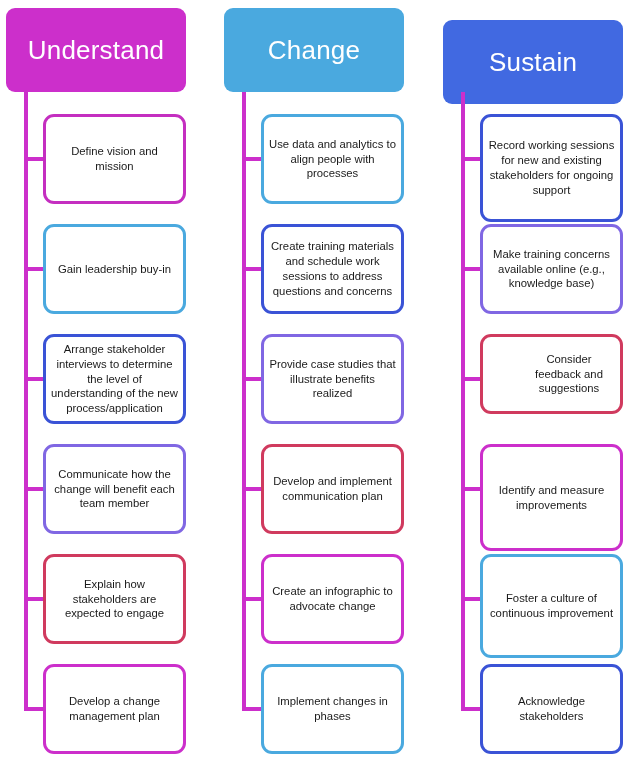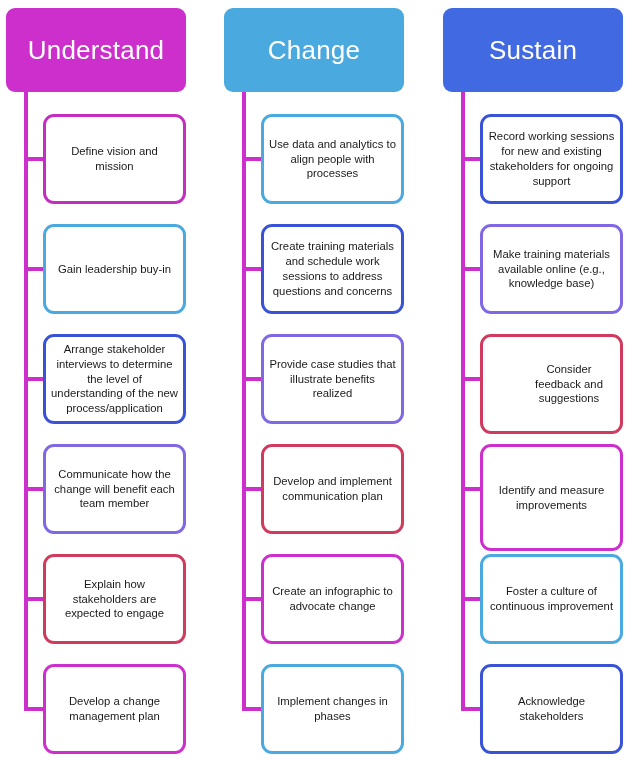--- a/index.html
+++ b/index.html
@@ -144,42 +144,42 @@
       <div class="connector" style="background: rgb(204, 47, 203); top: 597px;"></div>
       <div class="node" style="top: 554px; height: 90px; border-color: rgb(208, 58, 94);">
         <div class="node-label">Explain how stakeholders are expected to engage</div>
       </div>
       <div class="connector" style="background: rgb(204, 47, 203); top: 707px;"></div>
       <div class="node" style="top: 664px; height: 90px; border-color: rgb(204, 47, 203);">
         <div class="node-label">Develop a change management plan</div>
       </div>
     </div>
     <div class="column col-2">
-      <div class="header" style="background: rgb(65, 105, 225);">
+      <div class="header" style="background: rgb(65, 105, 225); margin-top: 12px;">
         <div class="header-label" style="color: rgb(255, 255, 255);">Sustain</div>
       </div>
       <div class="trunk" style="background: rgb(204, 47, 203); height: 619px;"></div>
       <div class="connector" style="background: rgb(204, 47, 203); top: 157px;"></div>
-      <div class="node" style="top: 114px; height: 90px; border-color: rgb(58, 83, 214);">
+      <div class="node" style="top: 114px; height: 108px; border-color: rgb(58, 83, 214);">
         <div class="node-label">Record working sessions for new and existing stakeholders for ongoing support</div>
       </div>
       <div class="connector" style="background: rgb(204, 47, 203); top: 267px;"></div>
       <div class="node" style="top: 224px; height: 90px; border-color: rgb(128, 103, 227);">
-        <div class="node-label">Make training materials available online (e.g., knowledge base)</div>
+        <div class="node-label">Make training concerns available online (e.g., knowledge base)</div>
       </div>
       <div class="connector" style="background: rgb(204, 47, 203); top: 377px;"></div>
-      <div class="node" style="top: 334px; height: 100px; border-color: rgb(208, 58, 94); padding-left: 40px;">
+      <div class="node" style="top: 334px; height: 80px; border-color: rgb(208, 58, 94); padding-left: 40px;">
         <div class="node-label">Consider feedback and suggestions</div>
       </div>
       <div class="connector" style="background: rgb(204, 47, 203); top: 487px;"></div>
       <div class="node" style="top: 444px; height: 107px; border-color: rgb(204, 47, 203);">
         <div class="node-label">Identify and measure improvements</div>
       </div>
       <div class="connector" style="background: rgb(204, 47, 203); top: 597px;"></div>
-      <div class="node" style="top: 554px; height: 90px; border-color: rgb(74, 169, 223);">
+      <div class="node" style="top: 554px; height: 104px; border-color: rgb(74, 169, 223);">
         <div class="node-label">Foster a culture of continuous improvement</div>
       </div>
       <div class="connector" style="background: rgb(204, 47, 203); top: 707px;"></div>
       <div class="node" style="top: 664px; height: 90px; border-color: rgb(58, 83, 214);">
         <div class="node-label">Acknowledge stakeholders</div>
       </div>
     </div>
   </div>
 
 </body></html>

